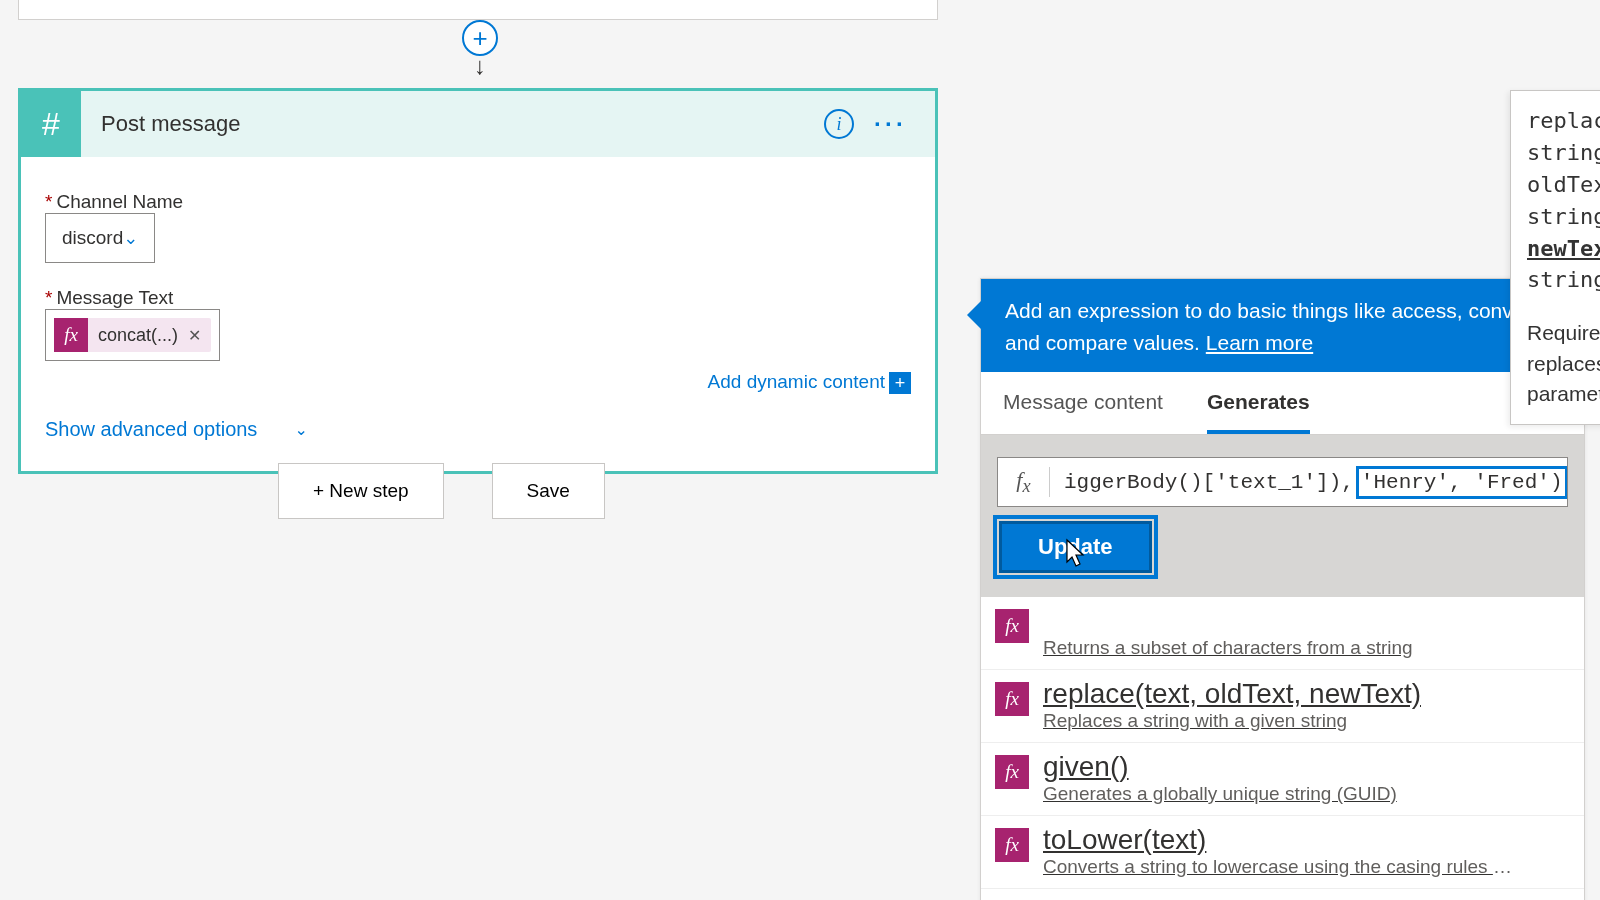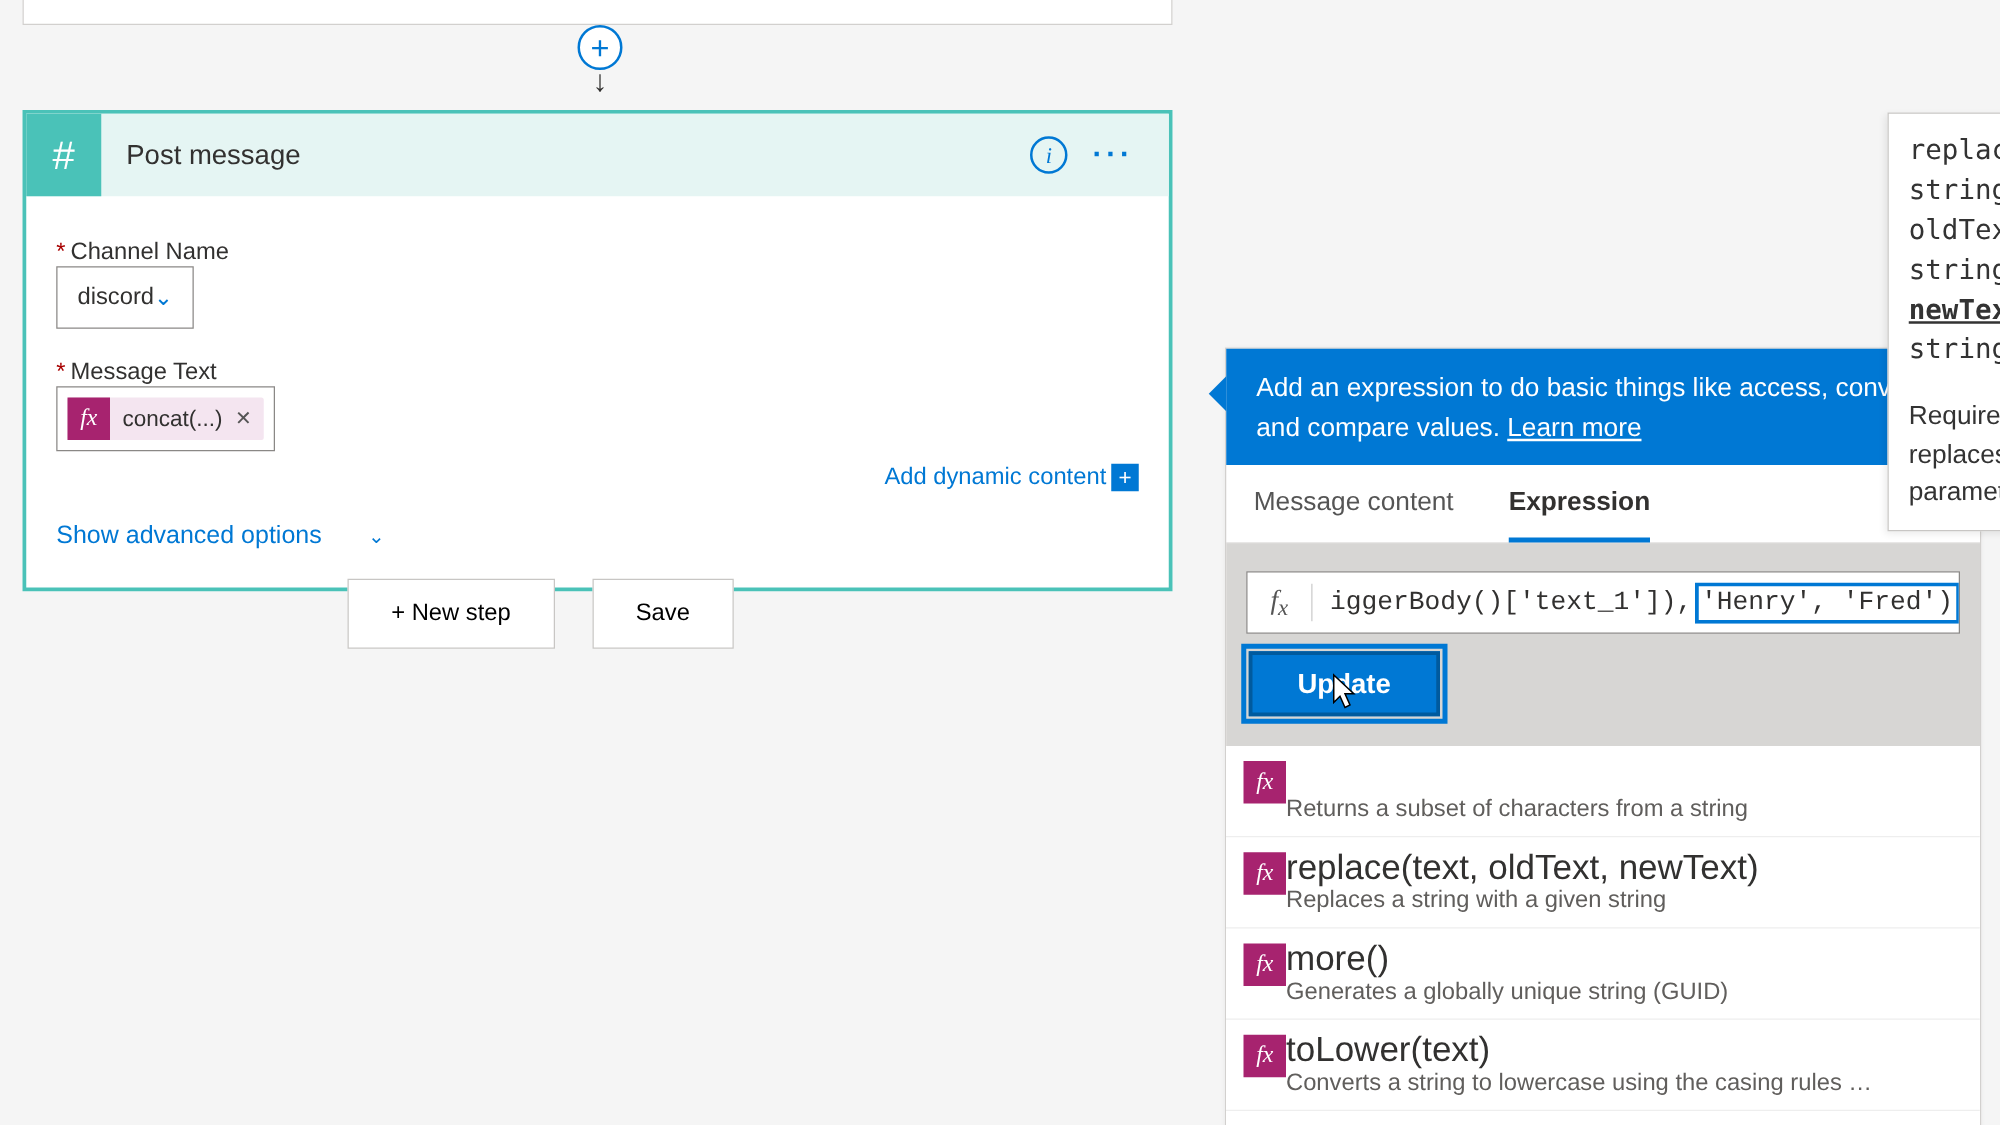--- a/index.html
+++ b/index.html
@@ -190,21 +190,21 @@
     gap: 23px;
   }
   .show-advanced .chev2 { margin-left: 14px; font-size: 16px;}
 
   
   .bottom-buttons {
     position: absolute;
     top: 463px;
     left: 278px;
     display: flex;
-    gap: 30px;
+    gap: 48px;
   }
   .btn {
     border: 1px solid #c8c6c4;
     background: #fff;
     height: 56px;
     padding: 0 34px;
     font-size: 19px;
     display: flex;
     align-items: center;
     cursor: pointer;
@@ -330,21 +330,21 @@
     height: 34px;
     font-family: Georgia, serif;
     font-style: italic;
     display: flex;
     align-items: center;
     justify-content: center;
     font-size: 19px;
     flex-shrink: 0;
     margin-top: 4px;
   }
-  .func-text { padding-left: 0; overflow:hidden;}
+  .func-text { padding-left: 14px; overflow:hidden;text-decoration:underline;}
   .func-sig { color: #323130; font-size: 28px; }
   .func-desc { color: #605e5c; font-size: 19px; white-space: nowrap; overflow: hidden; text-overflow: ellipsis; max-width:470px;}
   .func-item.partial .func-sig { visibility: hidden; }
 
   
   .tooltip-box {
     position: absolute;
     top: 90px;
     left: 1510px;
     width: 320px;
@@ -429,21 +429,21 @@
   <button class="btn">+ New step</button>
   <button class="btn">Save</button>
 </div>
 
 <div class="exp-panel">
   <div class="exp-desc">
     <span>Add an expression to do basic things like access, convert, and compare values. </span><a href="#">Learn more</a>
   </div>
   <div class="tabs">
     <div class="tab">Message content</div>
-    <div class="tab active">Expression</div>
+    <div class="tab active">Generates</div>
   </div>
   <div class="exp-input-area">
     <div class="exp-input">
       <div class="fx-label">f<sub>x</sub></div>
       <div class="exp-text">
         <span>iggerBody()['text_1']),</span>
           <span class="highlight-box">'Henry', 'Fred')</span>
       </div>
     </div>
     <button class="update-btn">
@@ -465,21 +465,21 @@
       <div class="func-item">
         <div class="fx-sq">fx</div>
         <div class="func-text">
           <div class="func-sig">replace(text, oldText, newText)</div>
           <div class="func-desc">Replaces a string with a given string</div>
         </div>
       </div>
       <div class="func-item">
         <div class="fx-sq">fx</div>
         <div class="func-text">
-          <div class="func-sig">more()</div>
+          <div class="func-sig">given()</div>
           <div class="func-desc">Generates a globally unique string (GUID)</div>
         </div>
       </div>
       <div class="func-item">
         <div class="fx-sq">fx</div>
         <div class="func-text">
           <div class="func-sig">toLower(text)</div>
           <div class="func-desc">Converts a string to lowercase using the casing rules of t...</div>
         </div>
       </div>

